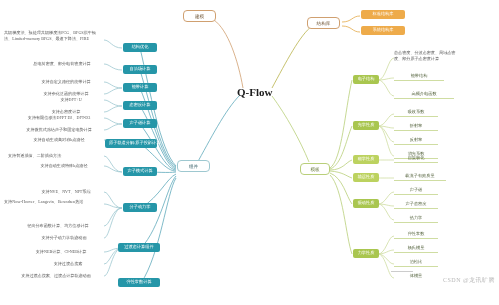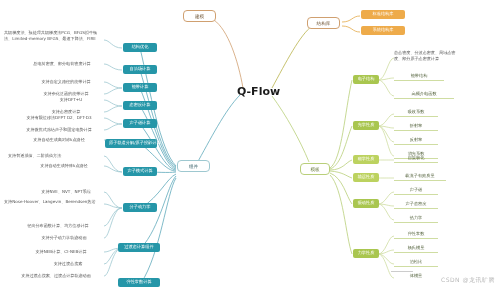--- a/index.html
+++ b/index.html
@@ -1,18 +1,18 @@
 <!DOCTYPE html>
 <html><head>
 <meta charset="utf-8">
 <style>
   html,body{margin:0;padding:0;background:#ffffff;}
   body{width:499px;height:305px;overflow:hidden;
        font-family:"DejaVu Sans","Liberation Sans",sans-serif;}
-  #stage{position:relative;width:499px;height:288px;background:#fff;}
+  #stage{position:relative;width:499px;height:288px;background:#fff;font-family:Liberation Serif, serif;}
   svg.links{position:absolute;left:0;top:0;width:499px;height:305px;overflow:visible;}
 
   .node{position:absolute;box-sizing:border-box;white-space:nowrap;
         line-height:1.15;letter-spacing:0;}
 
   
   .root{font-size:11px;font-weight:bold;color:#1b1b1b;}
 
   
   .pill{border:1px solid #d0a070;border-radius:4px;background:#fff;

